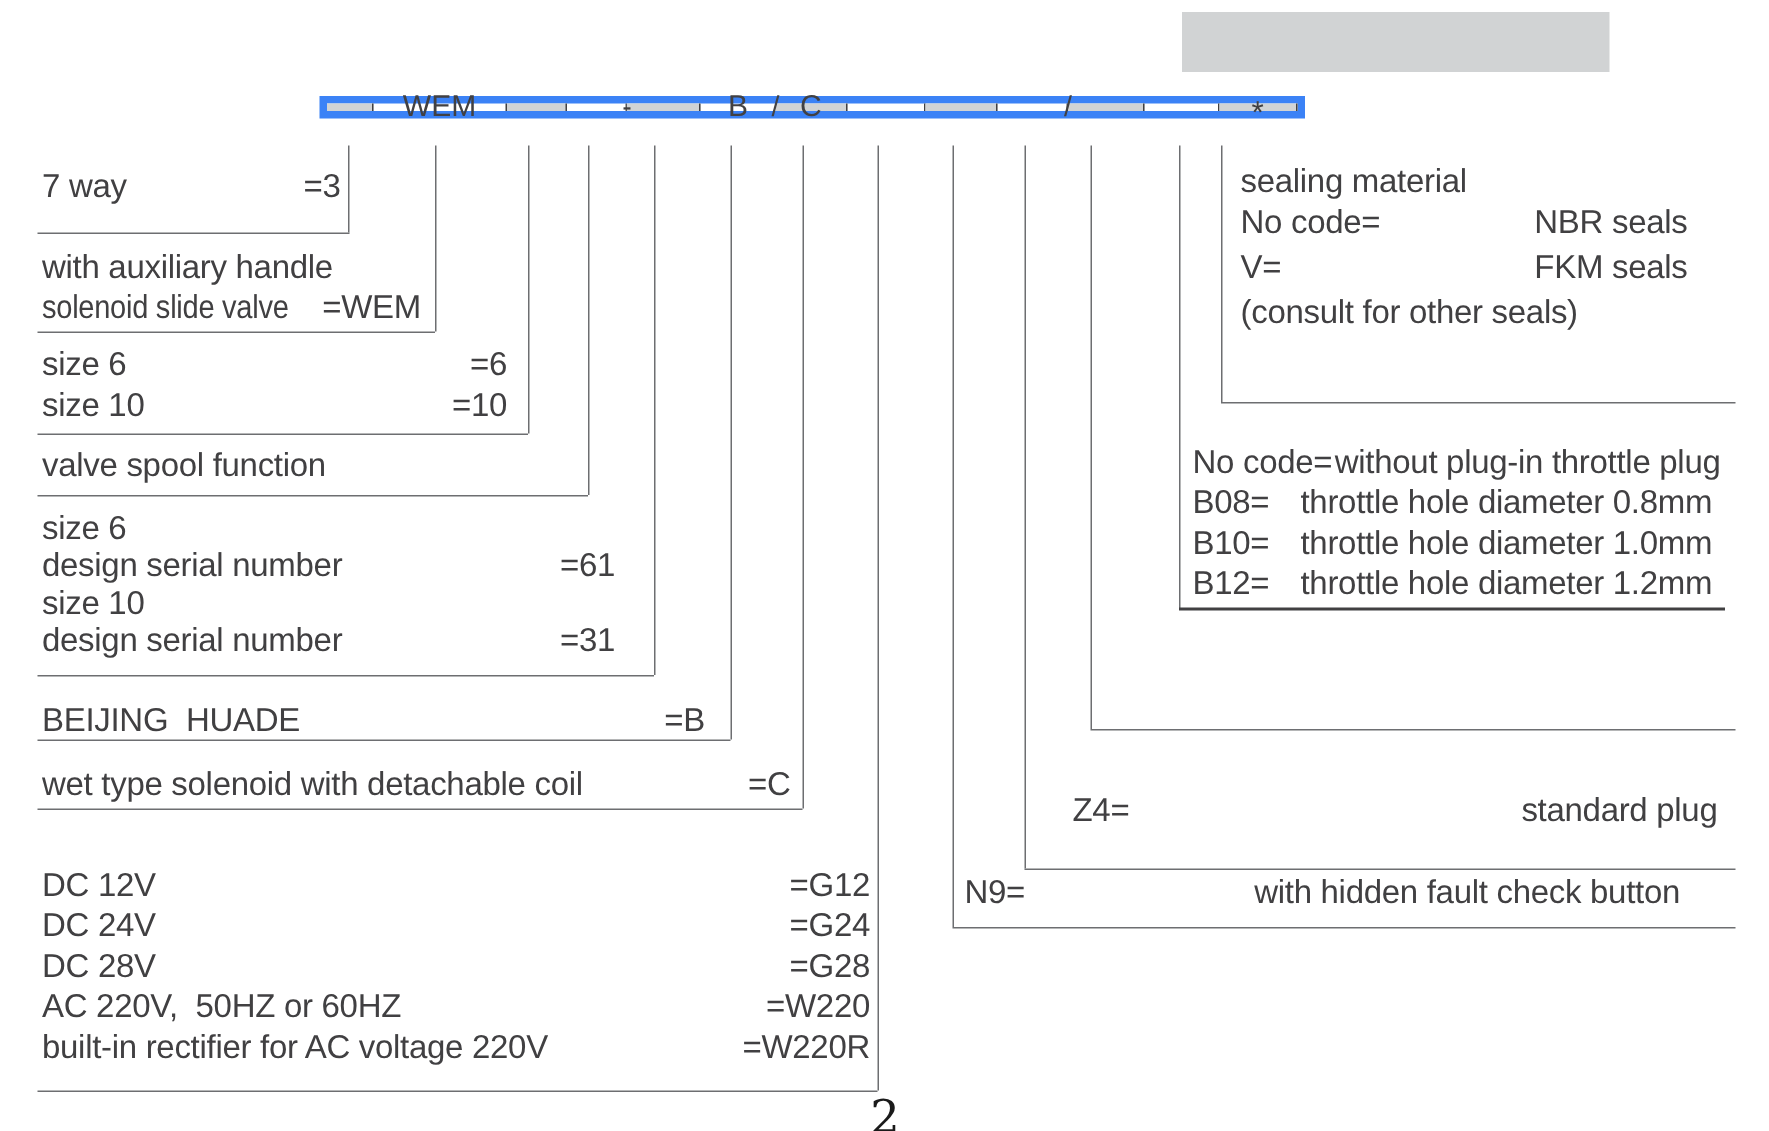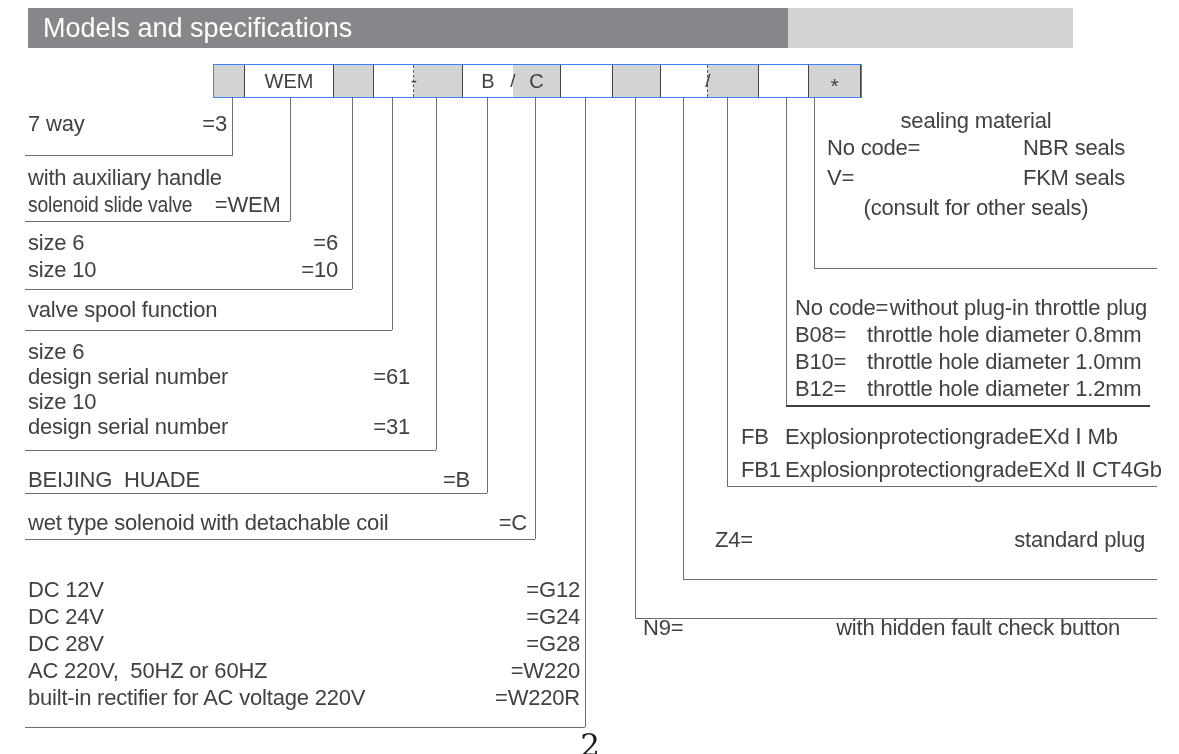--- a/index.html
+++ b/index.html
@@ -5,57 +5,54 @@
   html,body{margin:0;padding:0;background:#fff;}
   .page{
     position:relative;width:1179px;height:754px;background:#ffffff;overflow:hidden;
     font-family:"Liberation Sans","DejaVu Sans",sans-serif;color:#414042;
   }
   
   .hdr-dark{position:absolute;left:28px;top:8px;width:760px;height:40px;background:#85878a;display:flex;align-items:center;}
   .hdr-light{position:absolute;left:788px;top:8px;width:285px;height:40px;background:#d1d3d4;}
   .hdr-title{color:#ffffff;font-size:27px;padding-left:15px;letter-spacing:0px;white-space:pre;}
   
-  .crow{position:absolute;left:213px;top:64px;height:34px;display:flex;border:1px solid #3b82f6;box-sizing:border-box;background:#fff;}
+  .crow{position:absolute;left:213px;top:64px;height:15px;display:flex;border:5px solid #3b82f6;box-sizing:border-box;background:#fff;}
   .cell{height:100%;box-sizing:border-box;border-right:1px solid #414042;display:flex;align-items:center;justify-content:center;font-size:20px;color:#414042;}
   .cell:last-child{border-right:none;}
   .cell.g{background:#d1d3d4;}
   .cell.dashed{border-right:1px dashed #58595b;}
   .cell.noborder{border-right:none;}
   .sep{position:absolute;top:0;height:100%;display:flex;align-items:center;justify-content:center;transform:translateX(-50%);font-size:19px;color:#414042;z-index:3;}
   .star-txt{font-size:21px;line-height:10px;margin-top:9px;}
   
   .vl{position:absolute;width:1px;background:#6d6e71;}
   .hl{position:absolute;height:1px;background:#6d6e71;}
   .hl.thick{height:2px;background:#414042;}
   
   .sec{position:absolute;font-size:22px;letter-spacing:-0.2px;}
   .row{position:relative;height:22px;line-height:22px;white-space:pre;}
   .row .code{position:absolute;right:0;top:0;}
   .mb1 .row{margin-bottom:1px;}
   .mb3 .row{margin-bottom:3px;}
   .mb5 .row{margin-bottom:5px;}
   .mb11 .row{margin-bottom:11px;}
-  .r{text-align:center;}
+  .r{text-align:left;}
   .flexrow{display:flex;}
   .condensed{display:inline-block;transform:scaleX(0.88);transform-origin:left center;}
   .tcode{min-width:72px;display:inline-block;}
   .tcode.wide{min-width:0;margin-right:9px;}
   .ecode{min-width:44px;display:inline-block;}
   .pagenum{position:absolute;left:576px;top:727px;width:28px;text-align:center;
     font-family:"DejaVu Serif","Liberation Serif",serif;font-size:31px;color:#1a1a1a;}
 </style>
 </head>
 <body>
 
 <div class="page">
 
-  <div class="hdr-dark">
-    <span class="hdr-title">Models and specifications</span>
-  </div>
   <div class="hdr-light"></div>
 
   <div class="crow">
     <div class="cell g" style="width:31px">
         <span></span>
       </div>
     <div class="cell" style="width:89px">
         <span>WEM</span>
       </div>
     <div class="cell g" style="width:40px">
@@ -173,28 +170,24 @@
     <div class="row r"><span>(consult for other seals)</span></div>
   </div>
 
   <div class="sec mb5" style="left:795px;top:297px;width:352px">
     <div class="row flexrow"><span class="tcode wide">No code=</span><span>without plug-in throttle plug</span></div>
     <div class="row flexrow"><span class="tcode">B08=</span><span>throttle hole diameter 0.8mm</span></div>
     <div class="row flexrow"><span class="tcode">B10=</span><span>throttle hole diameter 1.0mm</span></div>
     <div class="row flexrow"><span class="tcode">B12=</span><span>throttle hole diameter 1.2mm</span></div>
   </div>
 
-  <div class="sec mb11" style="left:741px;top:426px;width:420px">
-    <div class="row flexrow"><span class="ecode">FB</span><span>ExplosionprotectiongradeEXd Ⅰ Mb</span></div>
-    <div class="row flexrow"><span class="ecode">FB1</span><span>ExplosionprotectiongradeEXd Ⅱ CT4Gb</span></div>
-  </div>
 
   <div class="sec" style="left:715px;top:529px;width:430px">
     <div class="row"><span>Z4=</span><span class="code">standard plug</span></div>
   </div>
 
-  <div class="sec" style="left:643px;top:617px;width:477px">
+  <div class="sec" style="left:643px;top:584px;width:477px">
     <div class="row"><span>N9=</span><span class="code">with hidden fault check button</span></div>
   </div>
 
   <div class="pagenum">2</div>
 
 </div>
 
 </body></html>

